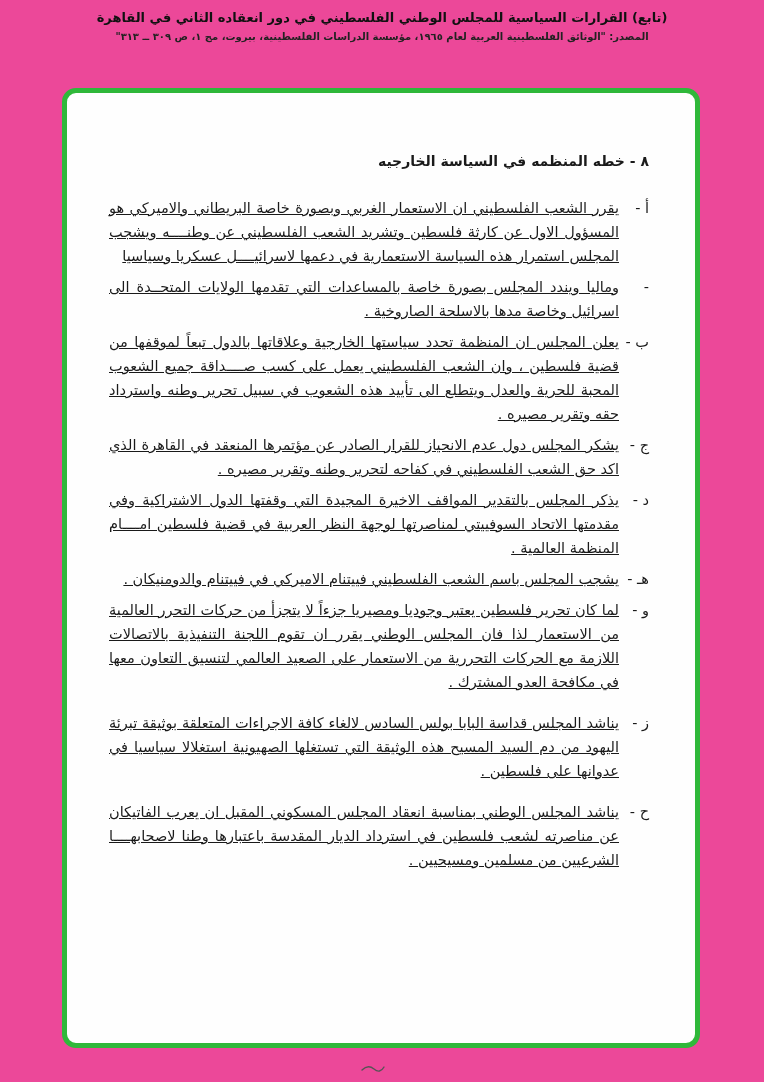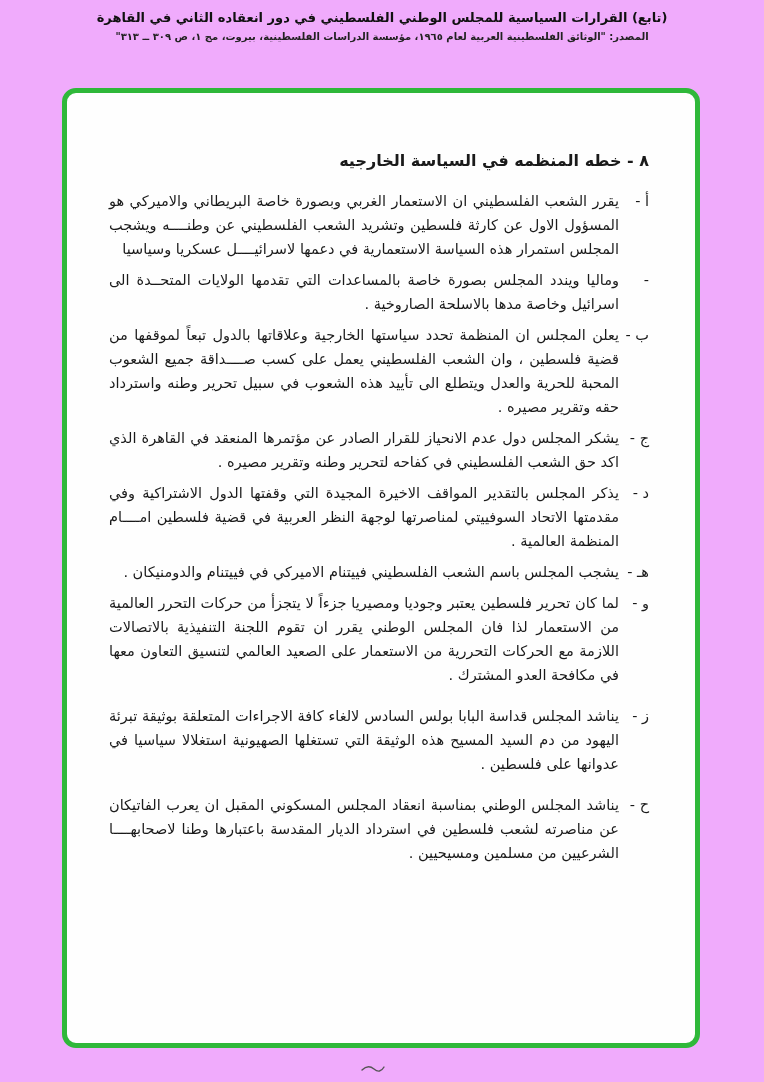--- a/index.html
+++ b/index.html
@@ -9,21 +9,21 @@
     width: 764px;
     height: 1082px;
     font-family: "DejaVu Sans", sans-serif;
     color: #1c1c1c;
     overflow: hidden;
   }
   .page {
     position: relative;
     width: 764px;
     height: 1082px;
-    background: #f0abfc;
+    background: #ec4899;
   }
   .page-header {
     direction: rtl;
     text-align: center;
     padding-top: 10px;
   }
   .header-title {
     font-size: 13px;
     font-weight: bold;
     letter-spacing: 0.2px;
@@ -48,34 +48,35 @@
   }
   .doc-content {
     direction: rtl;
     padding: 56px 46px 0 42px;
     font-size: 14.5px;
     line-height: 24px;
     color: #1a1a1a;
   }
   .doc-heading {
     font-weight: bold;
-    font-size: 16px;
-    margin-bottom: 16px;
+    font-size: 14px;
+    margin-bottom: 23px;
   }
   .para {
     display: flex;
     margin: 0 0 7px 0;
   }
   .para .marker {
     flex: 0 0 30px;
     white-space: nowrap;
   }
   .para .ptext {
     flex: 1;
     text-align: justify;
+    text-decoration: underline;
   }
   .gap-lg {
     margin-top: 17px;
   }
   .stray-mark {
     position: absolute;
     left: 360px;
     top: 1058px;
   }
 </style>

